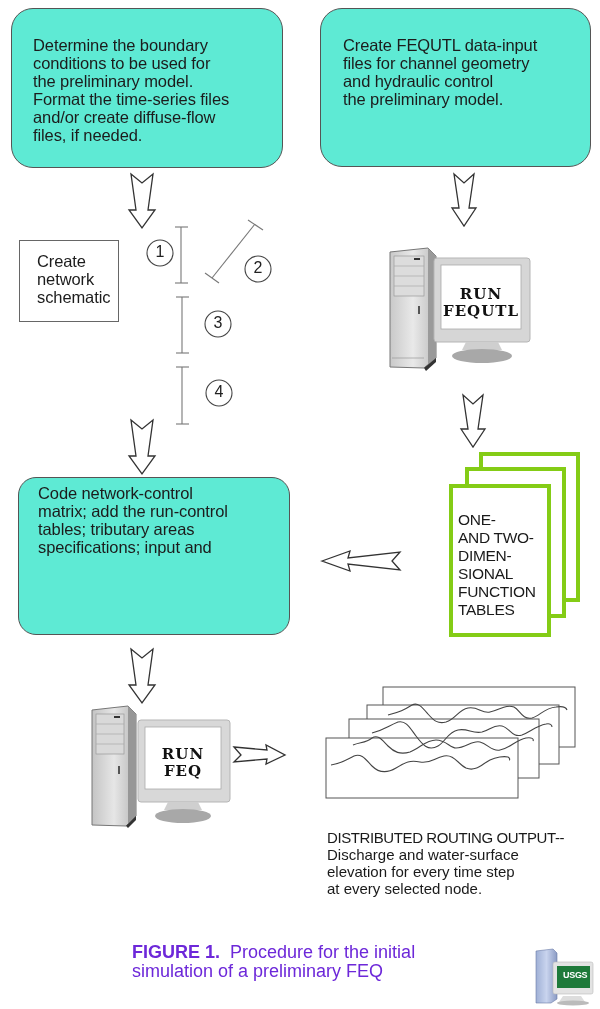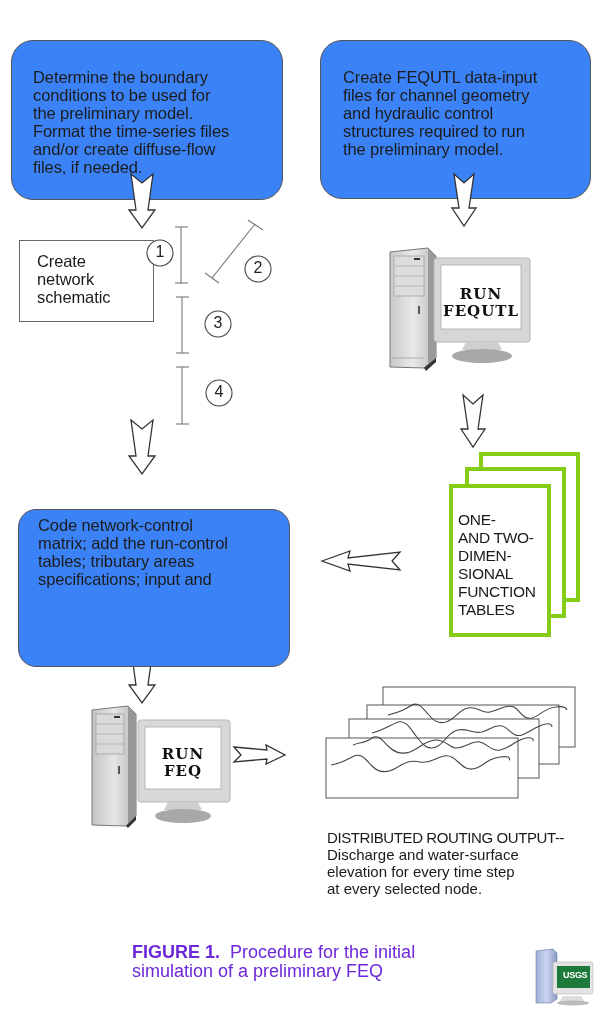--- a/index.html
+++ b/index.html
@@ -1,20 +1,20 @@
 <!DOCTYPE html>
 <html><head>
 <meta charset="utf-8">
 <style>
   html, body { margin: 0; padding: 0; background: #ffffff; }
   body { width: 600px; height: 1009px; position: relative; overflow: hidden;
          font-family: "Liberation Sans", "DejaVu Sans", sans-serif; color: #1a1a1a; }
   .abs { position: absolute; }
-  .rbox { position: absolute; border: 1.3px solid #555; border-radius: 22px; background: #3b82f6;
-          box-sizing: border-box; margin-top: 32px; }
+  .rbox { position: absolute; border: 1.3px solid #555; border-radius: 22px; background: #5eead4;
+          box-sizing: border-box; }
   .btext { position: absolute; font-size: 16.5px; line-height: 18px; letter-spacing: -0.1px; color: #1c1c1c; }
   .line { white-space: nowrap; display: block; }
   .sqbox { position: absolute; border: 1.2px solid #666; background: #fff; box-sizing: border-box; }
   svg { position: absolute; overflow: visible; }
   .screen-text { position: absolute; font-family: "DejaVu Serif", "Liberation Serif", serif;
                  font-weight: bold; font-size: 15px; line-height: 17px; text-align: center;
                  color: #111; letter-spacing: 1px; }
   .doc-page { position: absolute; border: 4px solid #84cc16; background: #fff; box-sizing: border-box; margin-left: 28px; }
   .doc-text { position: absolute; font-size: 15.5px; line-height: 18px; color: #1a1a1a; letter-spacing: -0.3px; }
   .caption { position: absolute; font-size: 18px; line-height: 19px; color: #6d28d9; }
@@ -33,21 +33,20 @@
     <span class="line">and/or create diffuse-flow</span>
     <span class="line">files, if needed.</span>
   </div>
 </div>
 
 <div class="rbox" style="left:320px; top:8px; width:271px; height:159px;">
   <div class="btext" style="left:22px; top:27px;">
     <span class="line">Create FEQUTL data-input</span>
     <span class="line">files for channel geometry</span>
     <span class="line">and hydraulic control</span>
-    <span class="line">structures required to run</span>
     <span class="line">the preliminary model.</span>
   </div>
 </div>
 
 <svg style="left:128px; top:172px;" width="28" height="58" viewBox="0 0 28 58">
   <path d="M3,2 L14,11 L25,2 L20,38 L27,38 L14,56 L1,38 L8,38 Z" fill="#fff" stroke="#333" stroke-width="1.3"></path>
 </svg>
 
 <svg style="left:451px; top:172px;" width="26" height="56" viewBox="0 0 26 56">
   <path d="M3,2 L13,11 L23,2 L18,36 L25,36 L13,54 L1,36 L8,36 Z" fill="#fff" stroke="#333" stroke-width="1.3"></path>
@@ -66,21 +65,21 @@
 </svg>
 
 <svg style="left:320px; top:548px;" width="82" height="26" viewBox="0 0 82 26">
   <path d="M2,13 L30,3 L28,10 L80,4 L72,13 L80,22 L28,16 L30,23 Z" fill="#fff" stroke="#333" stroke-width="1.3"></path>
 </svg>
 
 <svg style="left:233px; top:744px;" width="54" height="22" viewBox="0 0 54 22">
   <path d="M1,3 L34,6 L33,1 L52,11 L33,20 L34,15 L1,18 L8,11 Z" fill="#fff" stroke="#333" stroke-width="1.3"></path>
 </svg>
 
-<div class="sqbox" style="left:19px; top:240px; width:135px; height:82px;">
+<div class="sqbox" style="left:19px; top:240px; width:100px; height:82px;">
   <div class="btext" style="left:17px; top:11px;">
     <span class="line">Create</span>
     <span class="line">network</span>
     <span class="line">schematic</span>
   </div>
 </div>
 
 <svg style="left:140px; top:220px;" width="140" height="210" viewBox="0 0 140 210">
   <g stroke="#777" stroke-width="1.1" fill="none">
 

